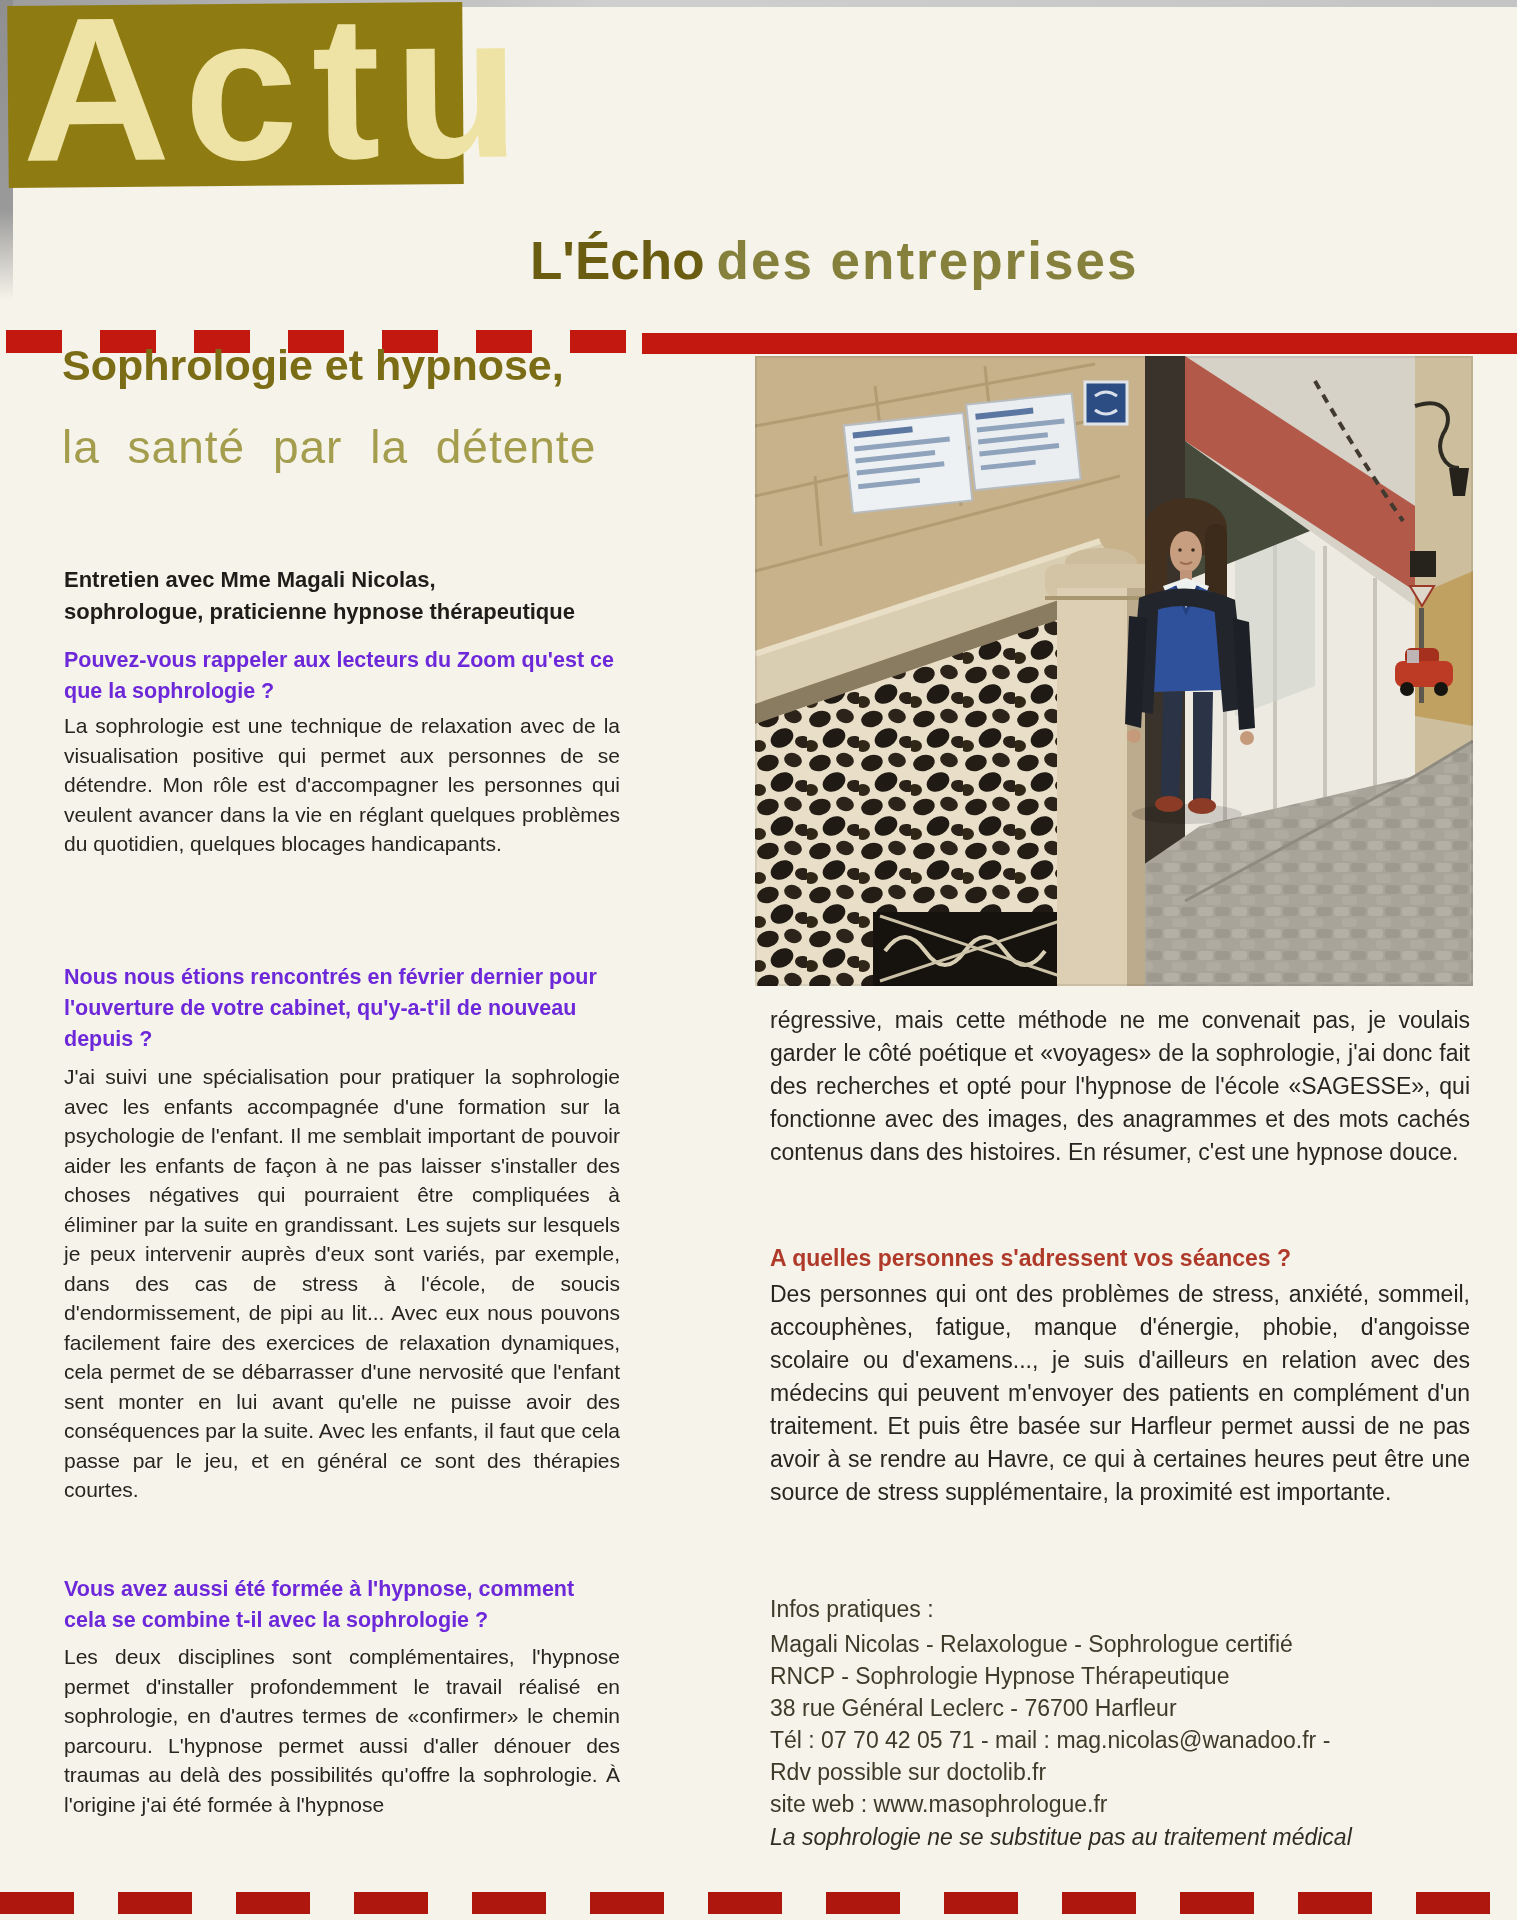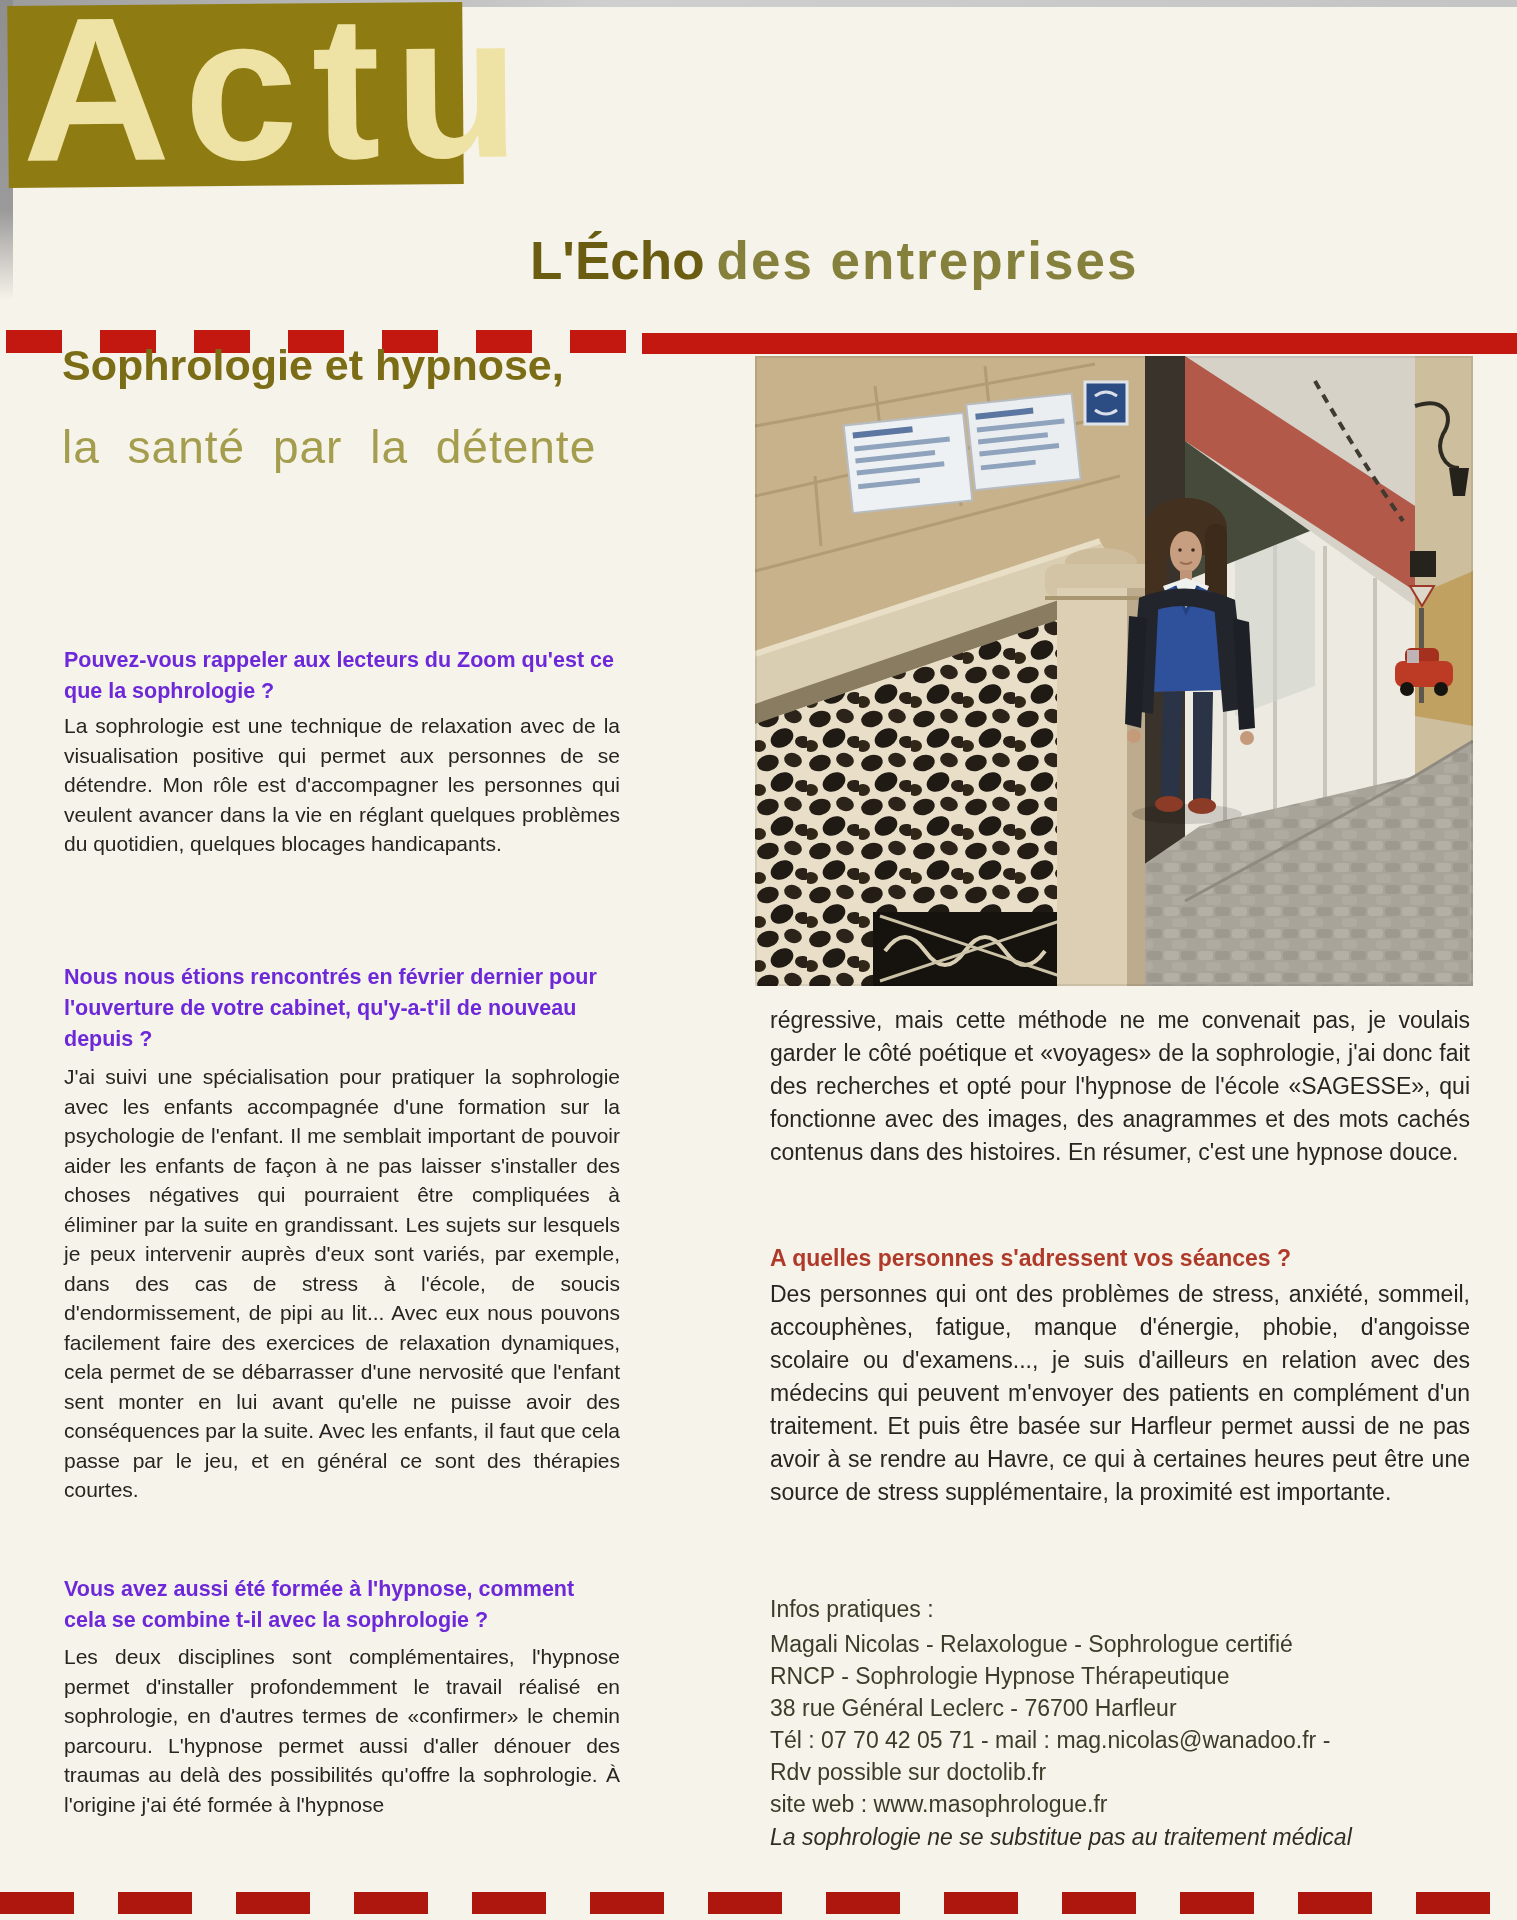--- a/index.html
+++ b/index.html
@@ -57,20 +57,24 @@
   <div class="rule-dash-top"></div>
   <div class="rule-solid"></div>
 
   <div class="masthead">
     <span class="mb">L'Écho</span><span class="ml">des entreprises</span>
   </div>
 
   <div class="title">Sophrologie et hypnose,</div>
   <div class="subtitle">la santé par la détente</div>
 
+  <div class="intro">
+    <div>Entretien avec Mme Magali Nicolas,</div>
+    <div>sophrologue, praticienne hypnose thérapeutique</div>
+  </div>
 
   <div class="q-left" style="top:645px;">Pouvez-vous rappeler aux lecteurs du Zoom qu'est ce que la sophrologie ?</div>
   <div class="a-left" style="top:711px;">La sophrologie est une technique de relaxation avec de la visualisation positive qui permet aux personnes de se détendre. Mon rôle est d'accompagner les personnes qui veulent avancer dans la vie en réglant quelques problèmes du quotidien, quelques blocages handicapants.</div>
 
   <div class="q-left" style="top:962px;">Nous nous étions rencontrés en février dernier pour l'ouverture de votre cabinet, qu'y-a-t'il de nouveau depuis ?</div>
   <div class="a-left" style="top:1062px;">J'ai suivi une spécialisation pour pratiquer la sophrologie avec les enfants accompagnée d'une formation sur la psychologie de l'enfant. Il me semblait important de pouvoir aider les enfants de façon à ne pas laisser s'installer des choses négatives qui pourraient être compliquées à éliminer par la suite en grandissant. Les sujets sur lesquels je peux intervenir auprès d'eux sont variés, par exemple, dans des cas de stress à l'école, de soucis d'endormissement, de pipi au lit... Avec eux nous pouvons facilement faire des exercices de relaxation dynamiques, cela permet de se débarrasser d'une nervosité que l'enfant sent monter en lui avant qu'elle ne puisse avoir des conséquences par la suite. Avec les enfants, il faut que cela passe par le jeu, et en général ce sont des thérapies courtes.</div>
 
   <div class="q-left" style="top:1574px;">Vous avez aussi été formée à l'hypnose, comment cela se combine t-il avec la sophrologie ?</div>
   <div class="a-left" style="top:1642px;">Les deux disciplines sont complémentaires, l'hypnose permet d'installer profondemment le travail réalisé en sophrologie, en d'autres termes de «confirmer» le chemin parcouru. L'hypnose permet aussi d'aller dénouer des traumas au delà des possibilités qu'offre la sophrologie. À l'origine j'ai été formée à l'hypnose</div>
 

